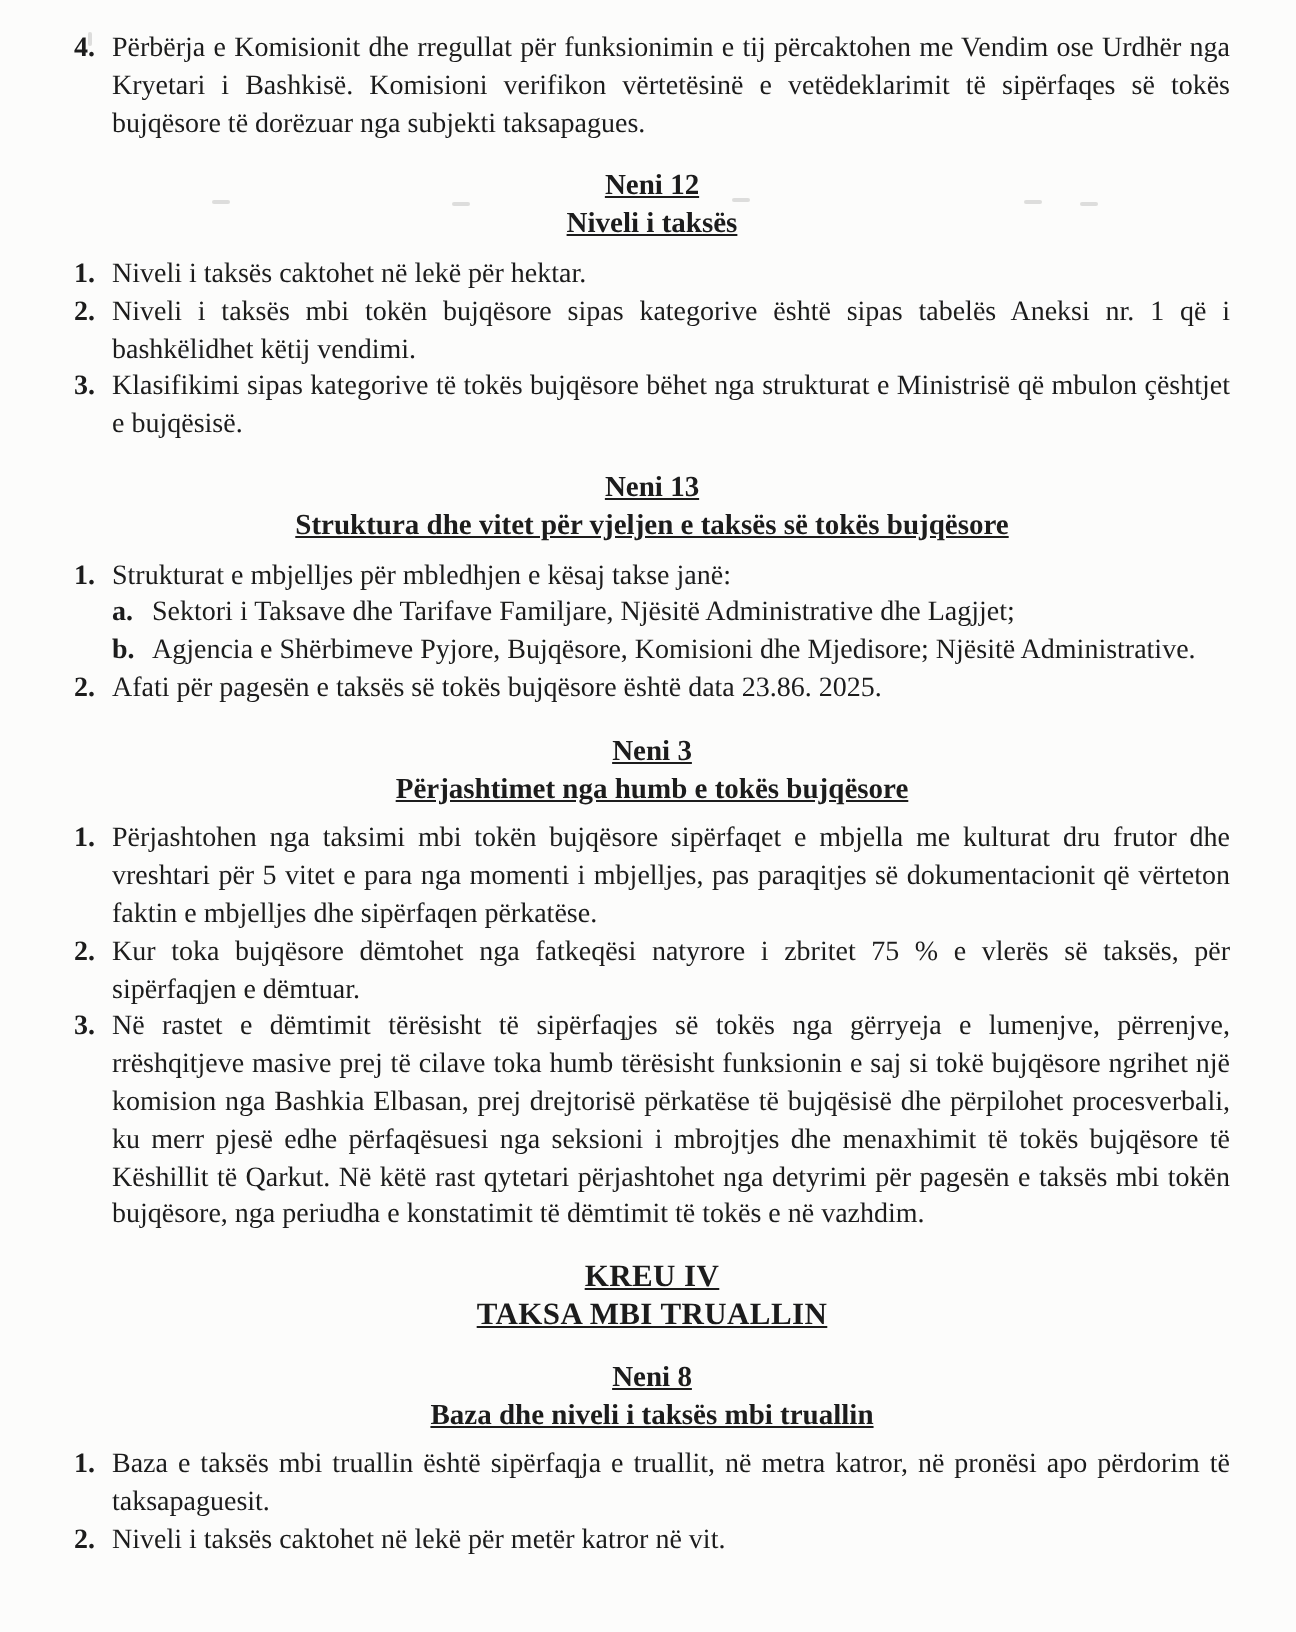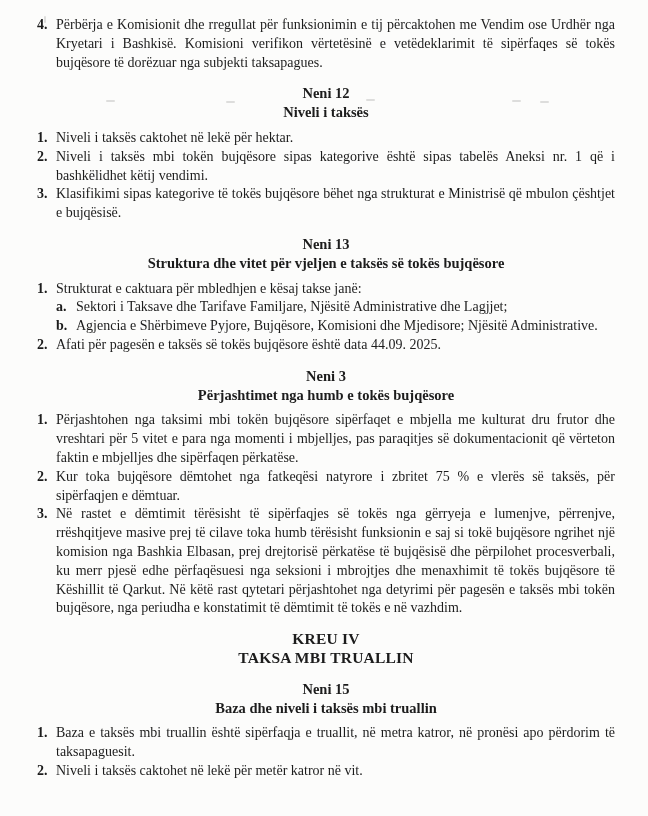--- a/index.html
+++ b/index.html
@@ -35,20 +35,21 @@
     margin-left: 19px;
     padding-left: 20px;
   }
   .hblock {
     margin: 12px 0 7px 0;
     text-align: center;
     font-weight: bold;
   }
   .hblock .h-title, .hblock .h-sub {
     font-size: 14.5px;
+    text-decoration: underline;
   }
   .hblock.kreu .h-title, .hblock.kreu .h-sub {
     font-size: 15.5px;
     letter-spacing: 0.2px;
   }
   b { font-weight: normal; }
   
   .artifact {
     position: absolute;
     background: #b9b9b6;
@@ -88,30 +89,30 @@
   <div class="li">
     <span class="marker">3.</span><span>Klasifikimi sipas kategorive të tokës bujqësore bëhet nga strukturat e Ministrisë që mbulon çështjet e bujqësisë.</span>
   </div>
 
   <div class="hblock">
     <div class="h-title">Neni 13</div>
     <div class="h-sub">Struktura dhe vitet për vjeljen e taksës së tokës bujqësore</div>
   </div>
 
   <div class="li">
-    <span class="marker">1.</span><span>Strukturat e caktuara për mbledhjen e kësaj takse janë:</span>
+    <span class="marker">1.</span><span>Strukturat e mbjelljes për mbledhjen e kësaj takse janë:</span>
   </div>
   <div class="li sub">
     <span class="marker">a.</span><span>Sektori i Taksave dhe Tarifave Familjare, Njësitë Administrative dhe Lagjjet;</span>
   </div>
   <div class="li sub">
     <span class="marker">b.</span><span>Agjencia e Shërbimeve Pyjore, Bujqësore, Komisioni dhe Mjedisore; Njësitë Administrative.</span>
   </div>
   <div class="li">
-    <span class="marker">2.</span><span>Afati për pagesën e taksës së tokës bujqësore është data </span><b>44.09. 2025.</b><span></span>
+    <span class="marker">2.</span><span>Afati për pagesën e taksës së tokës bujqësore është data </span><b>23.86. 2025.</b><span></span>
   </div>
 
   <div class="hblock">
     <div class="h-title">Neni 3</div>
     <div class="h-sub">Përjashtimet nga humb e tokës bujqësore</div>
   </div>
 
   <div class="li">
     <span class="marker">1.</span><span>Përjashtohen nga taksimi mbi tokën bujqësore sipërfaqet e mbjella me kulturat dru frutor dhe vreshtari për 5 vitet e para nga momenti i mbjelljes, pas paraqitjes së dokumentacionit që vërteton faktin e mbjelljes dhe sipërfaqen përkatëse.</span>
   </div>
@@ -121,21 +122,21 @@
   <div class="li">
     <span class="marker">3.</span><span>Në rastet e dëmtimit tërësisht të sipërfaqjes së tokës nga gërryeja e lumenjve, përrenjve, rrëshqitjeve masive prej të cilave toka humb tërësisht funksionin e saj si tokë bujqësore ngrihet një komision nga Bashkia Elbasan, prej drejtorisë përkatëse të bujqësisë dhe përpilohet procesverbali, ku merr pjesë edhe përfaqësuesi nga seksioni i mbrojtjes dhe menaxhimit të tokës bujqësore të Këshillit të Qarkut. Në këtë rast qytetari përjashtohet nga detyrimi për pagesën e taksës mbi tokën bujqësore, nga periudha e konstatimit të dëmtimit të tokës e në vazhdim.</span>
   </div>
 
   <div class="hblock kreu">
     <div class="h-title">KREU IV</div>
     <div class="h-sub">TAKSA MBI TRUALLIN</div>
   </div>
 
   <div class="hblock">
-    <div class="h-title">Neni 15</div>
+    <div class="h-title">Neni 8</div>
     <div class="h-sub">Baza dhe niveli i taksës mbi truallin</div>
   </div>
 
   <div class="li">
     <span class="marker">1.</span><span>Baza e taksës mbi truallin është sipërfaqja e truallit, në metra katror, në pronësi apo përdorim të taksapaguesit.</span>
   </div>
   <div class="li">
     <span class="marker">2.</span><span>Niveli i taksës caktohet në lekë për metër katror në vit.</span>
   </div>
 

